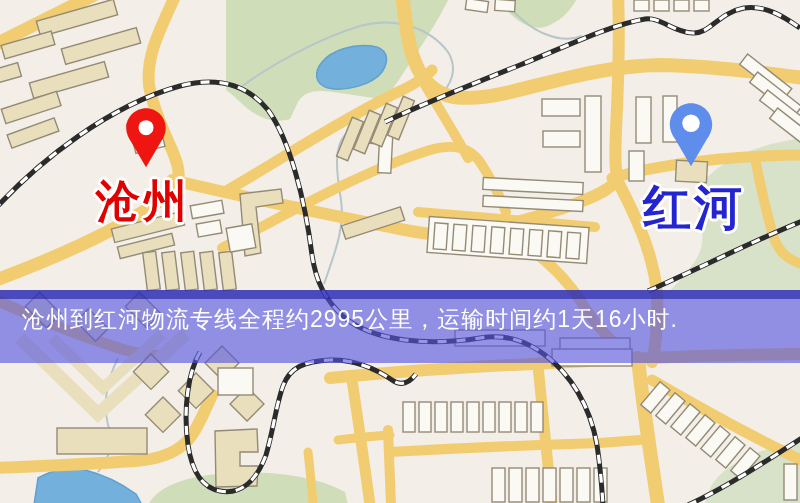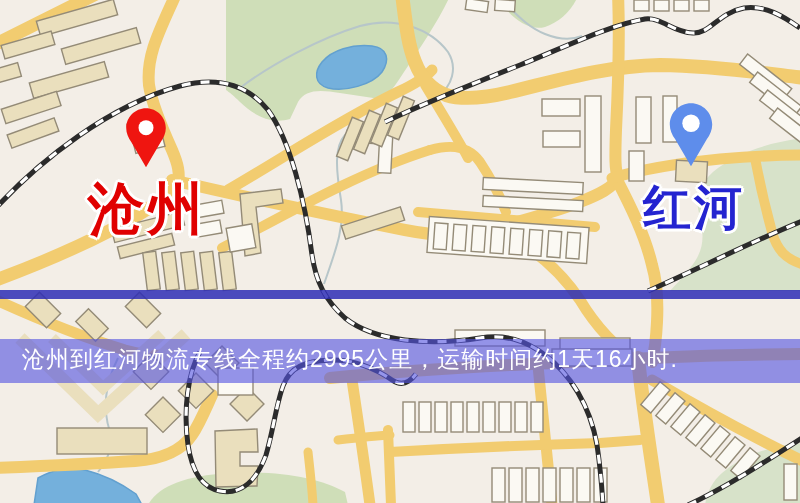--- a/index.html
+++ b/index.html
@@ -17,27 +17,27 @@
   .rail-base{fill:none;stroke:var(--c-railway,#2b2b2b);stroke-width:5;}
   .rail-dash{fill:none;stroke:#ffffff;stroke-width:3.2;stroke-dasharray:9 10;}
   .strm{fill:none;stroke:var(--c-stream,#b7c6c9);stroke-width:2;}
   .chv{fill:none;stroke:var(--c-building_tan,#e4d7ae);stroke-width:13;stroke-linejoin:miter;}
 
   .marker{position:absolute;}
   .pin{display:block;}
   .city-label{position:absolute;font-weight:bold;white-space:nowrap;
     text-shadow:-2px -2px 0 #fff,2px -2px 0 #fff,-2px 2px 0 #fff,2px 2px 0 #fff,
                 -3px 0 0 #fff,3px 0 0 #fff,0 -3px 0 #fff,0 3px 0 #fff;}
-  .label-origin{left:88px;top:172px;font-size:56px;letter-spacing:3px;color:var(--lbl-origin,#e00000);}
+  .label-origin{left:96px;top:172px;font-size:44px;letter-spacing:3px;color:var(--lbl-origin,#e00000);}
   .label-dest{left:643px;top:176px;font-size:48px;letter-spacing:3px;color:var(--lbl-dest,#2424d0);}
 
   .banner{position:absolute;left:0;top:290px;width:800px;height:65px;}
   .banner-edge{position:absolute;left:0;top:0;width:100%;height:9px;background:var(--banner-edge,#2d2db5);opacity:.85;}
-  .banner-body{position:absolute;left:0;top:9px;width:100%;height:44px;
-               background:var(--banner-bg,rgba(84,84,225,.62));margin-top:40px;}
+  .banner-body{position:absolute;left:0;top:9px;width:100%;height:64px;
+               background:var(--banner-bg,rgba(84,84,225,.62));}
   .banner-text{position:absolute;left:22px;top:7px;font-size:23px;line-height:1.15;
                color:var(--banner-fg,#ffffff);letter-spacing:1px;white-space:nowrap;}
 </style>
 </head>
 <body>
 
 <div class="stage">
 
   <svg class="map-svg" width="800" height="503" viewBox="0 0 800 503">
     <defs>

